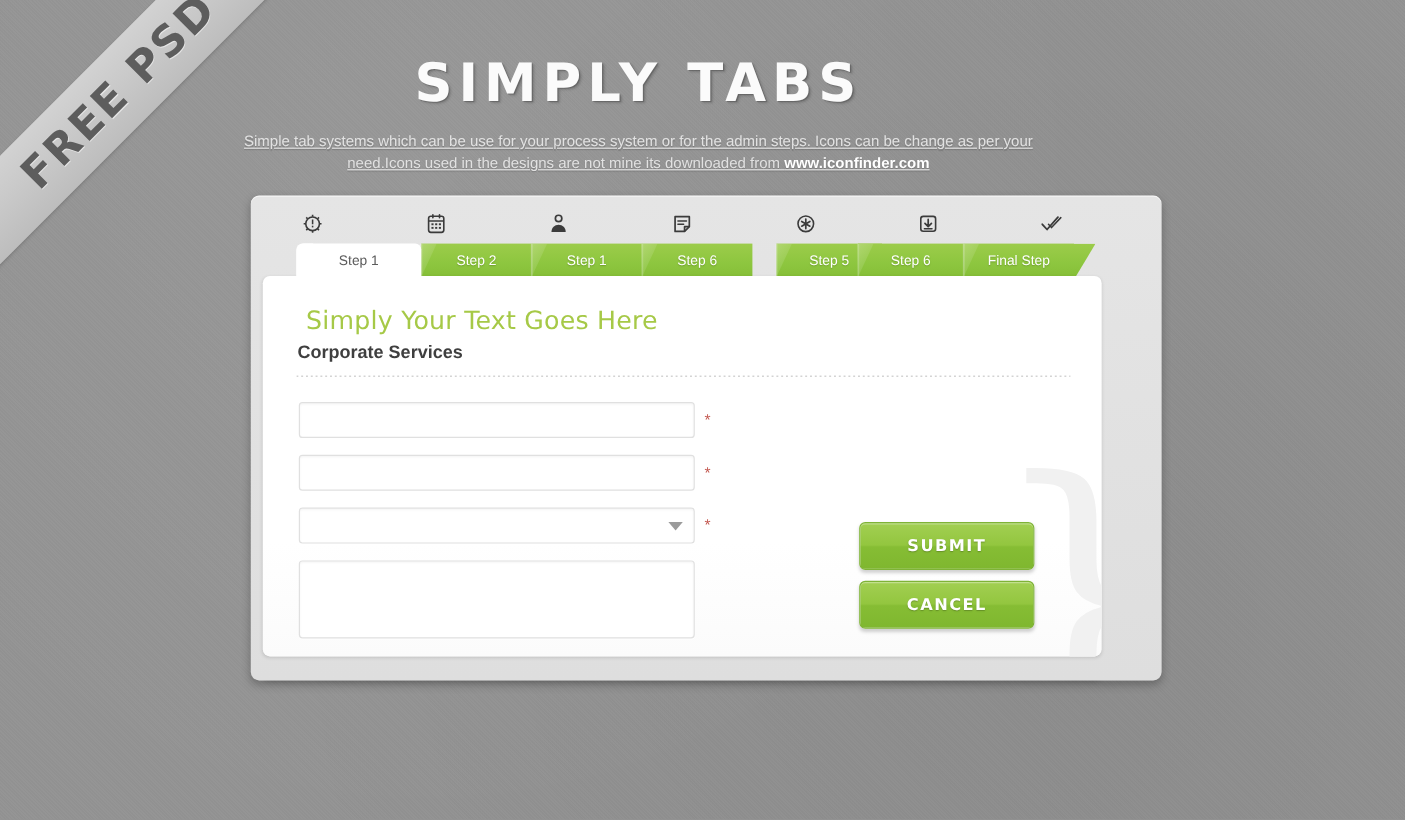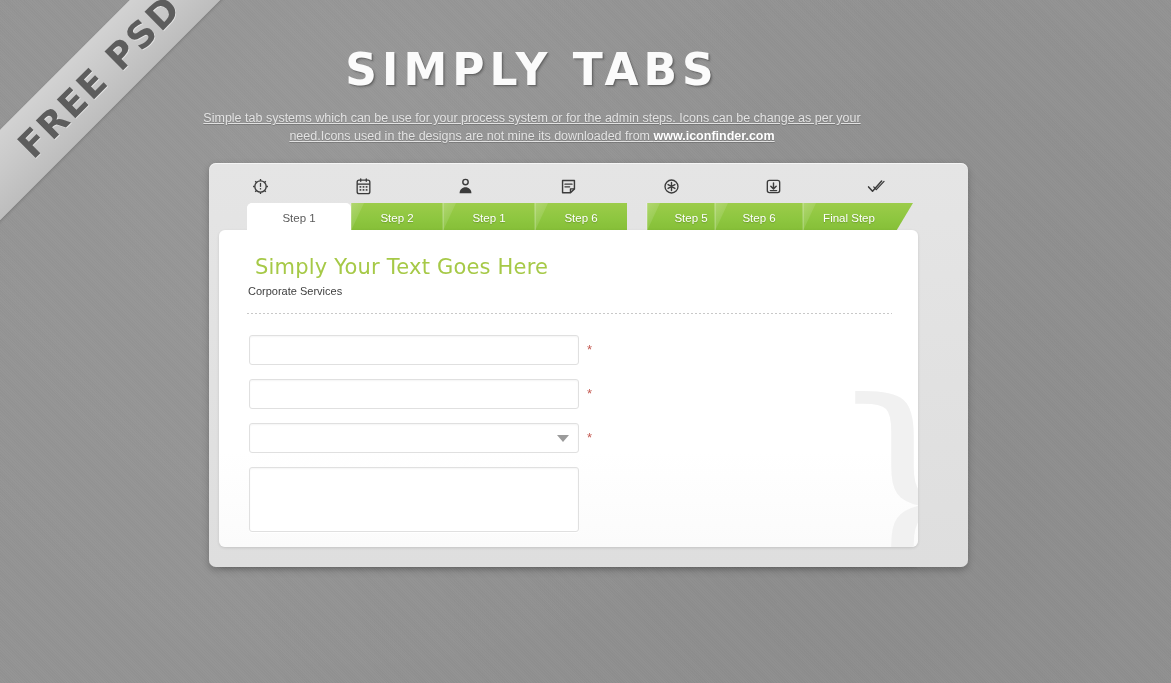--- a/index.html
+++ b/index.html
@@ -220,22 +220,23 @@
     font-family: "DejaVu Sans", sans-serif;
     font-size: 21px;
     font-weight: normal;
     color: #a6c947;
     letter-spacing: 0.2px;
   }
   #panel-subheading {
     position: absolute;
     left: 29px;
     top: 55px;
-    font-size: 11px;
+    font-size: 15px;
     color: #3f3f3f;
+    font-weight: bold;
   }
   #panel-divider {
     position: absolute;
     left: 28px;
     top: 83px;
     width: 645px;
     height: 1px;
     background-image: linear-gradient(to right, #c8c8c8 0 2px, rgba(255,255,255,0) 2px 4px);
     background-size: 4px 1px;
     background-repeat: repeat-x;
@@ -473,15 +474,19 @@
         </div>
         <span class="req-star">*</span>
       </div>
 
       <div class="field-row">
         <textarea class="txt-area" placeholder="" style=""></textarea>
       </div>
 
     </div>
 
+    <div id="button-col">
+      <button class="big-btn">SUBMIT</button>
+      <button class="big-btn">CANCEL</button>
+    </div>
 
   </div>
 </div>
 
 </body></html>

